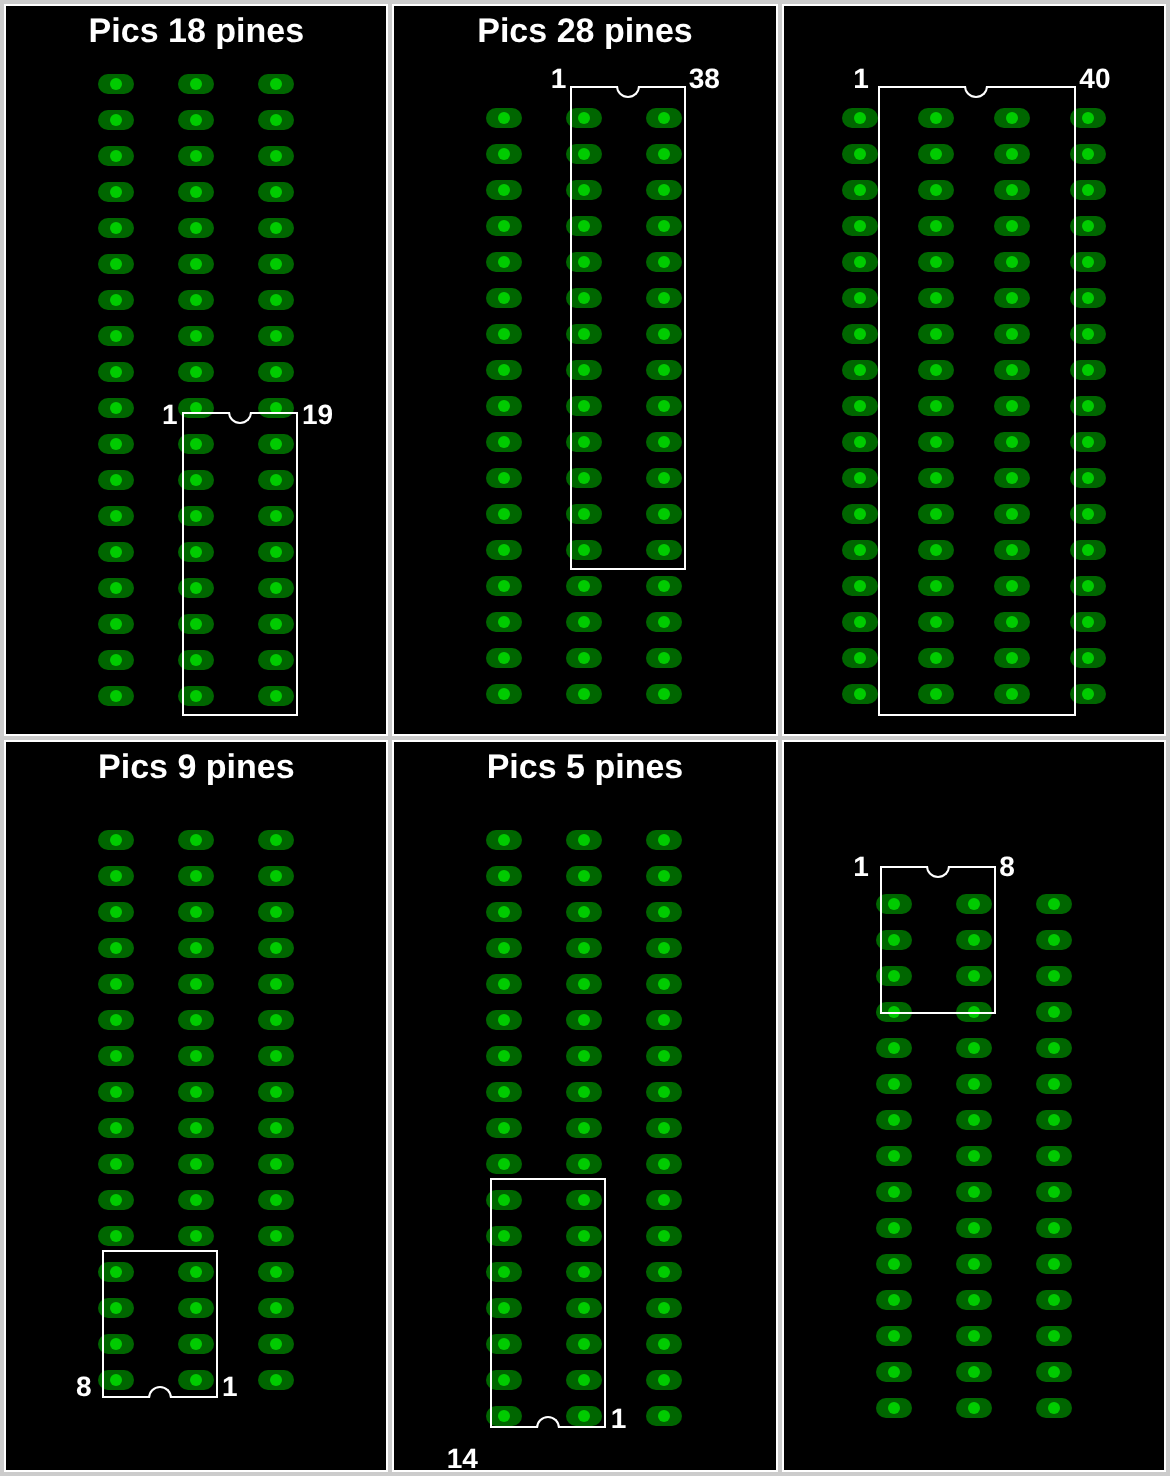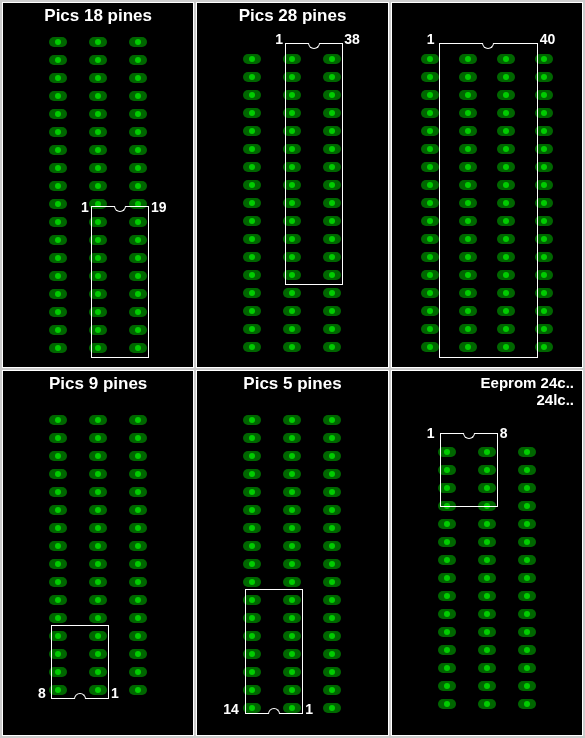--- a/index.html
+++ b/index.html
@@ -596,29 +596,25 @@
         </div>
         <div class="row">
           <div class="pad"></div>
           <div class="pad"></div>
           <div class="pad"></div>
         </div>
       </div>
     <div class="outline" style="left:48px; top:218px; width:56px; height:123px;">
       <div class="notch-bot"></div>
     </div>
-    <div class="pinlabel" style="left:26px; top:330px;">14</div>
+    <div class="pinlabel" style="left:26px; top:350px;">14</div>
     <div class="pinlabel" style="left:108px; top:330px;">1</div>
   </div>
 
   <div class="cell">
-    <div class="title2">
-      <span>Eeprom  24c..</span><br>
-      <span>24lc..</span>
-    </div>
     <div class="board" style="top:72px;" id="b5">
         <div class="row">
           <div class="pad"></div>
           <div class="pad"></div>
           <div class="pad"></div>
         </div>
         <div class="row">
           <div class="pad"></div>
           <div class="pad"></div>
           <div class="pad"></div>

